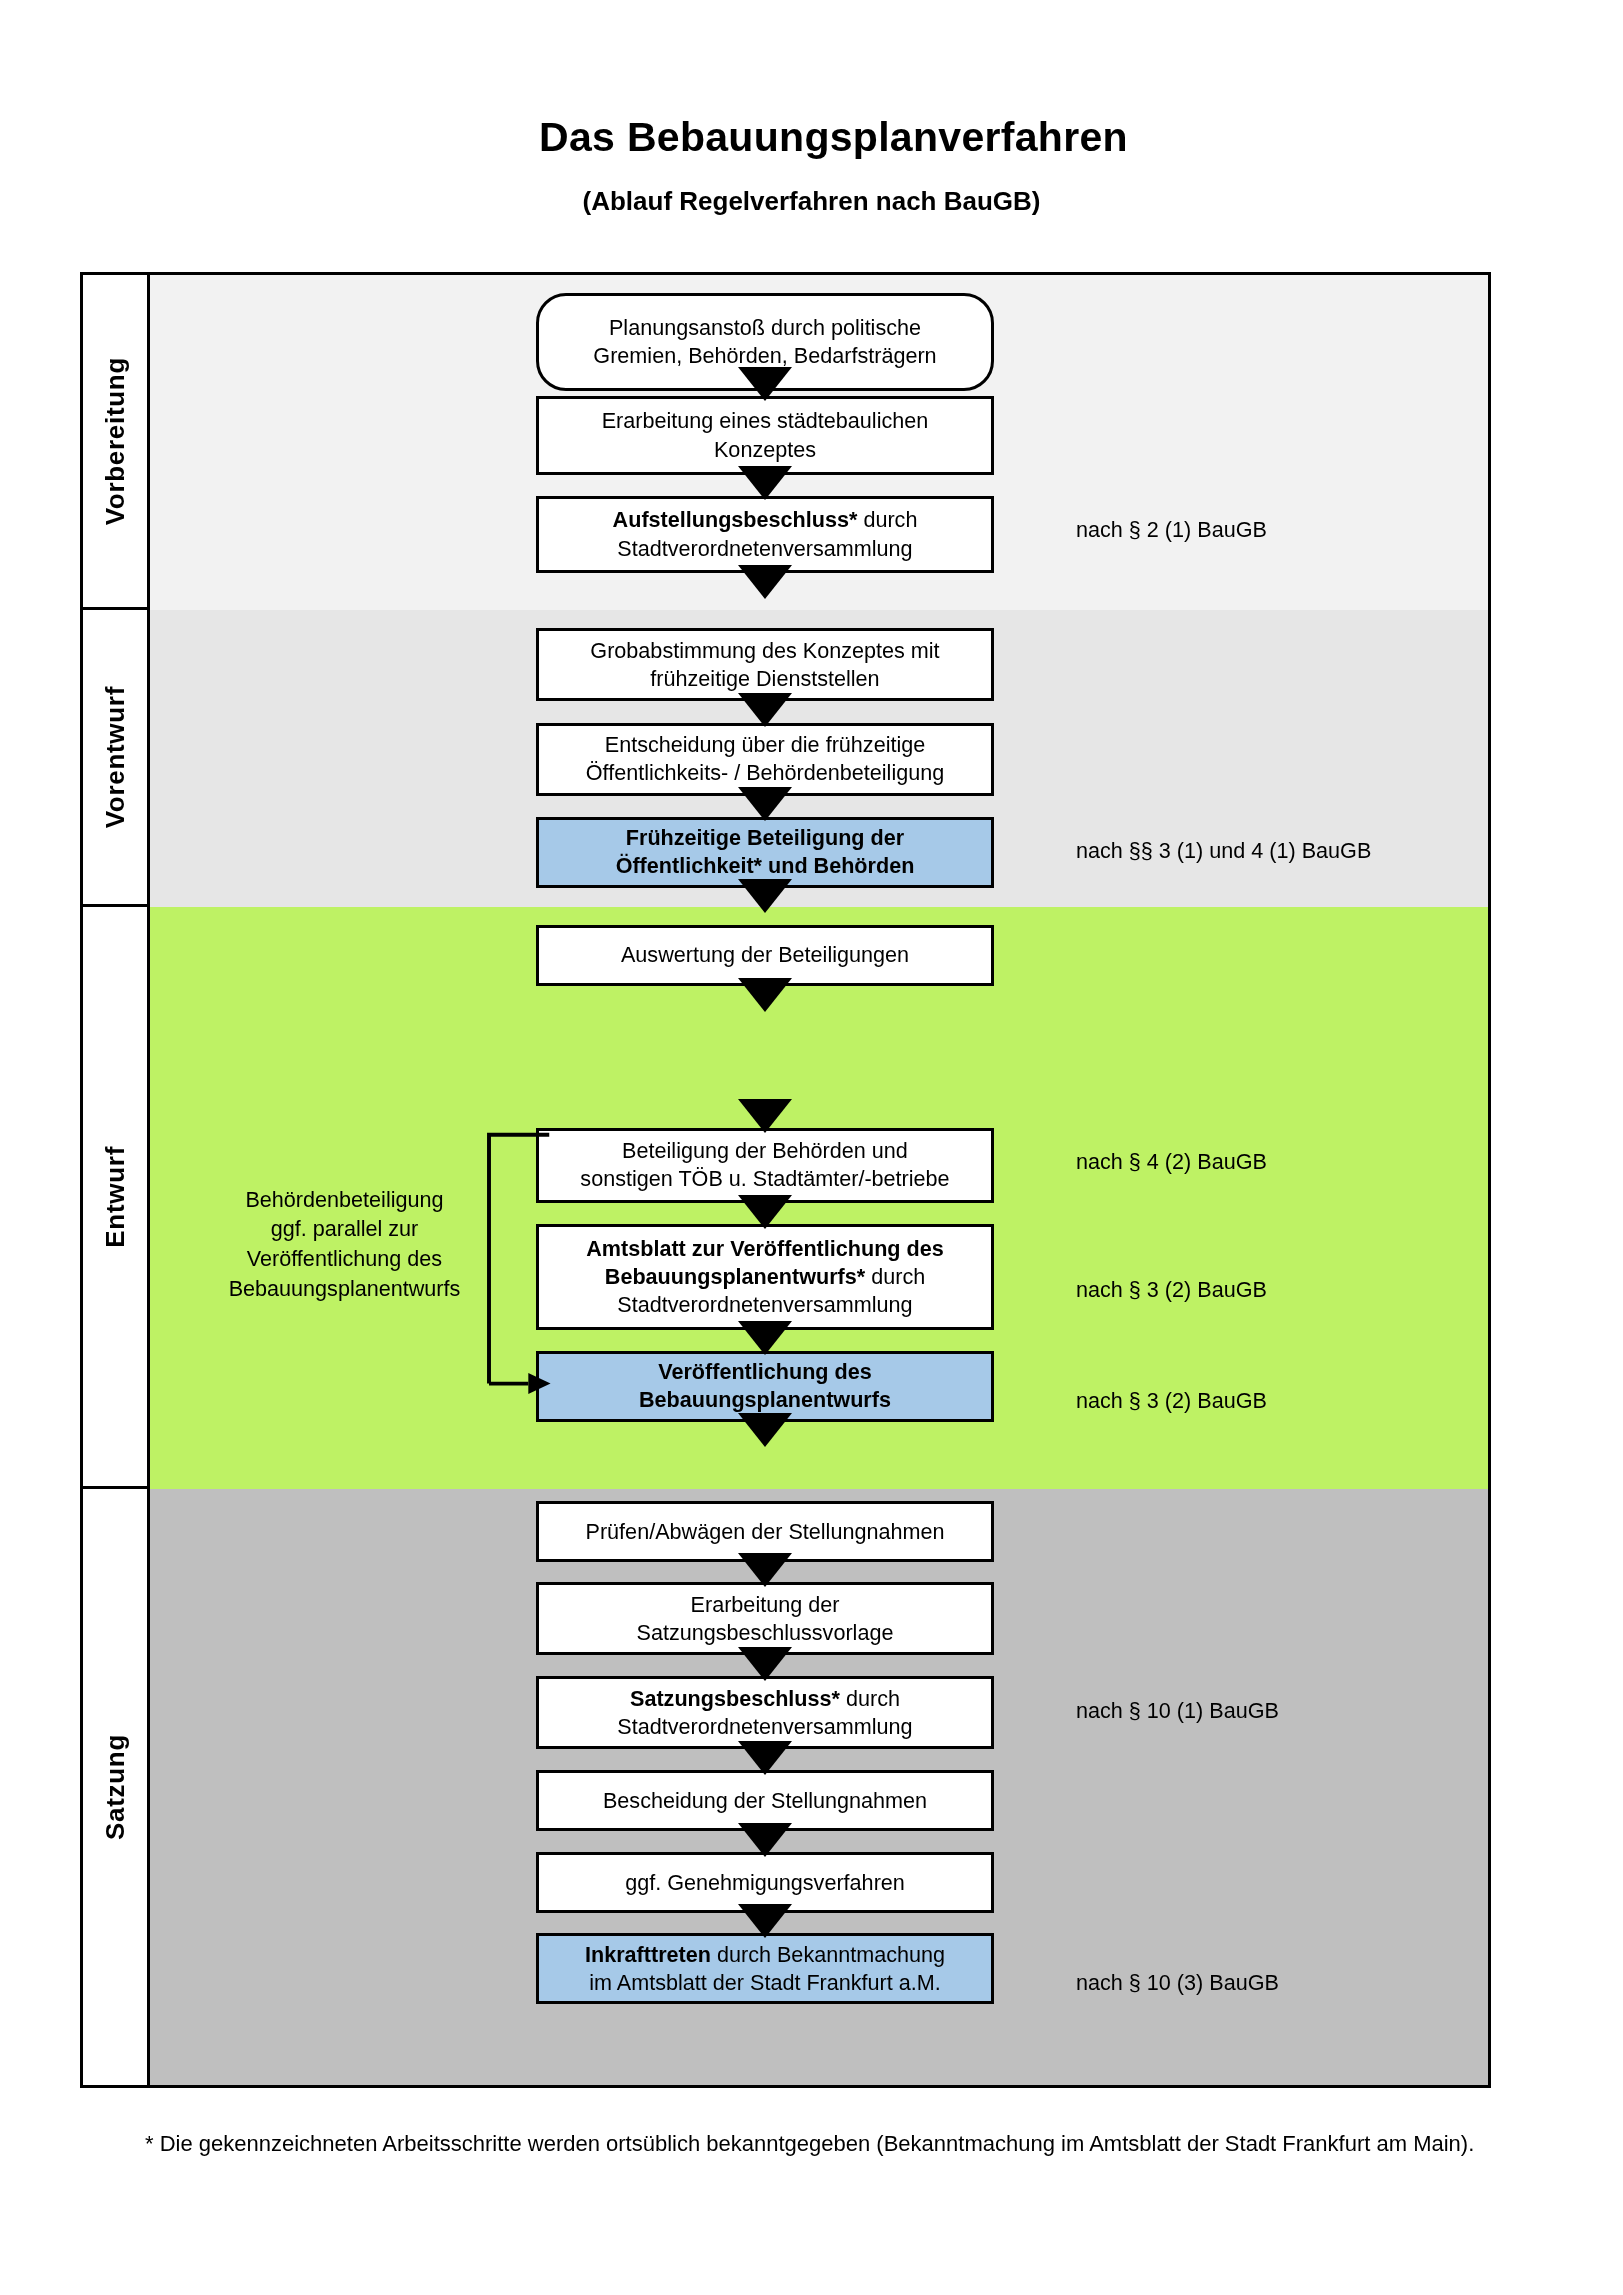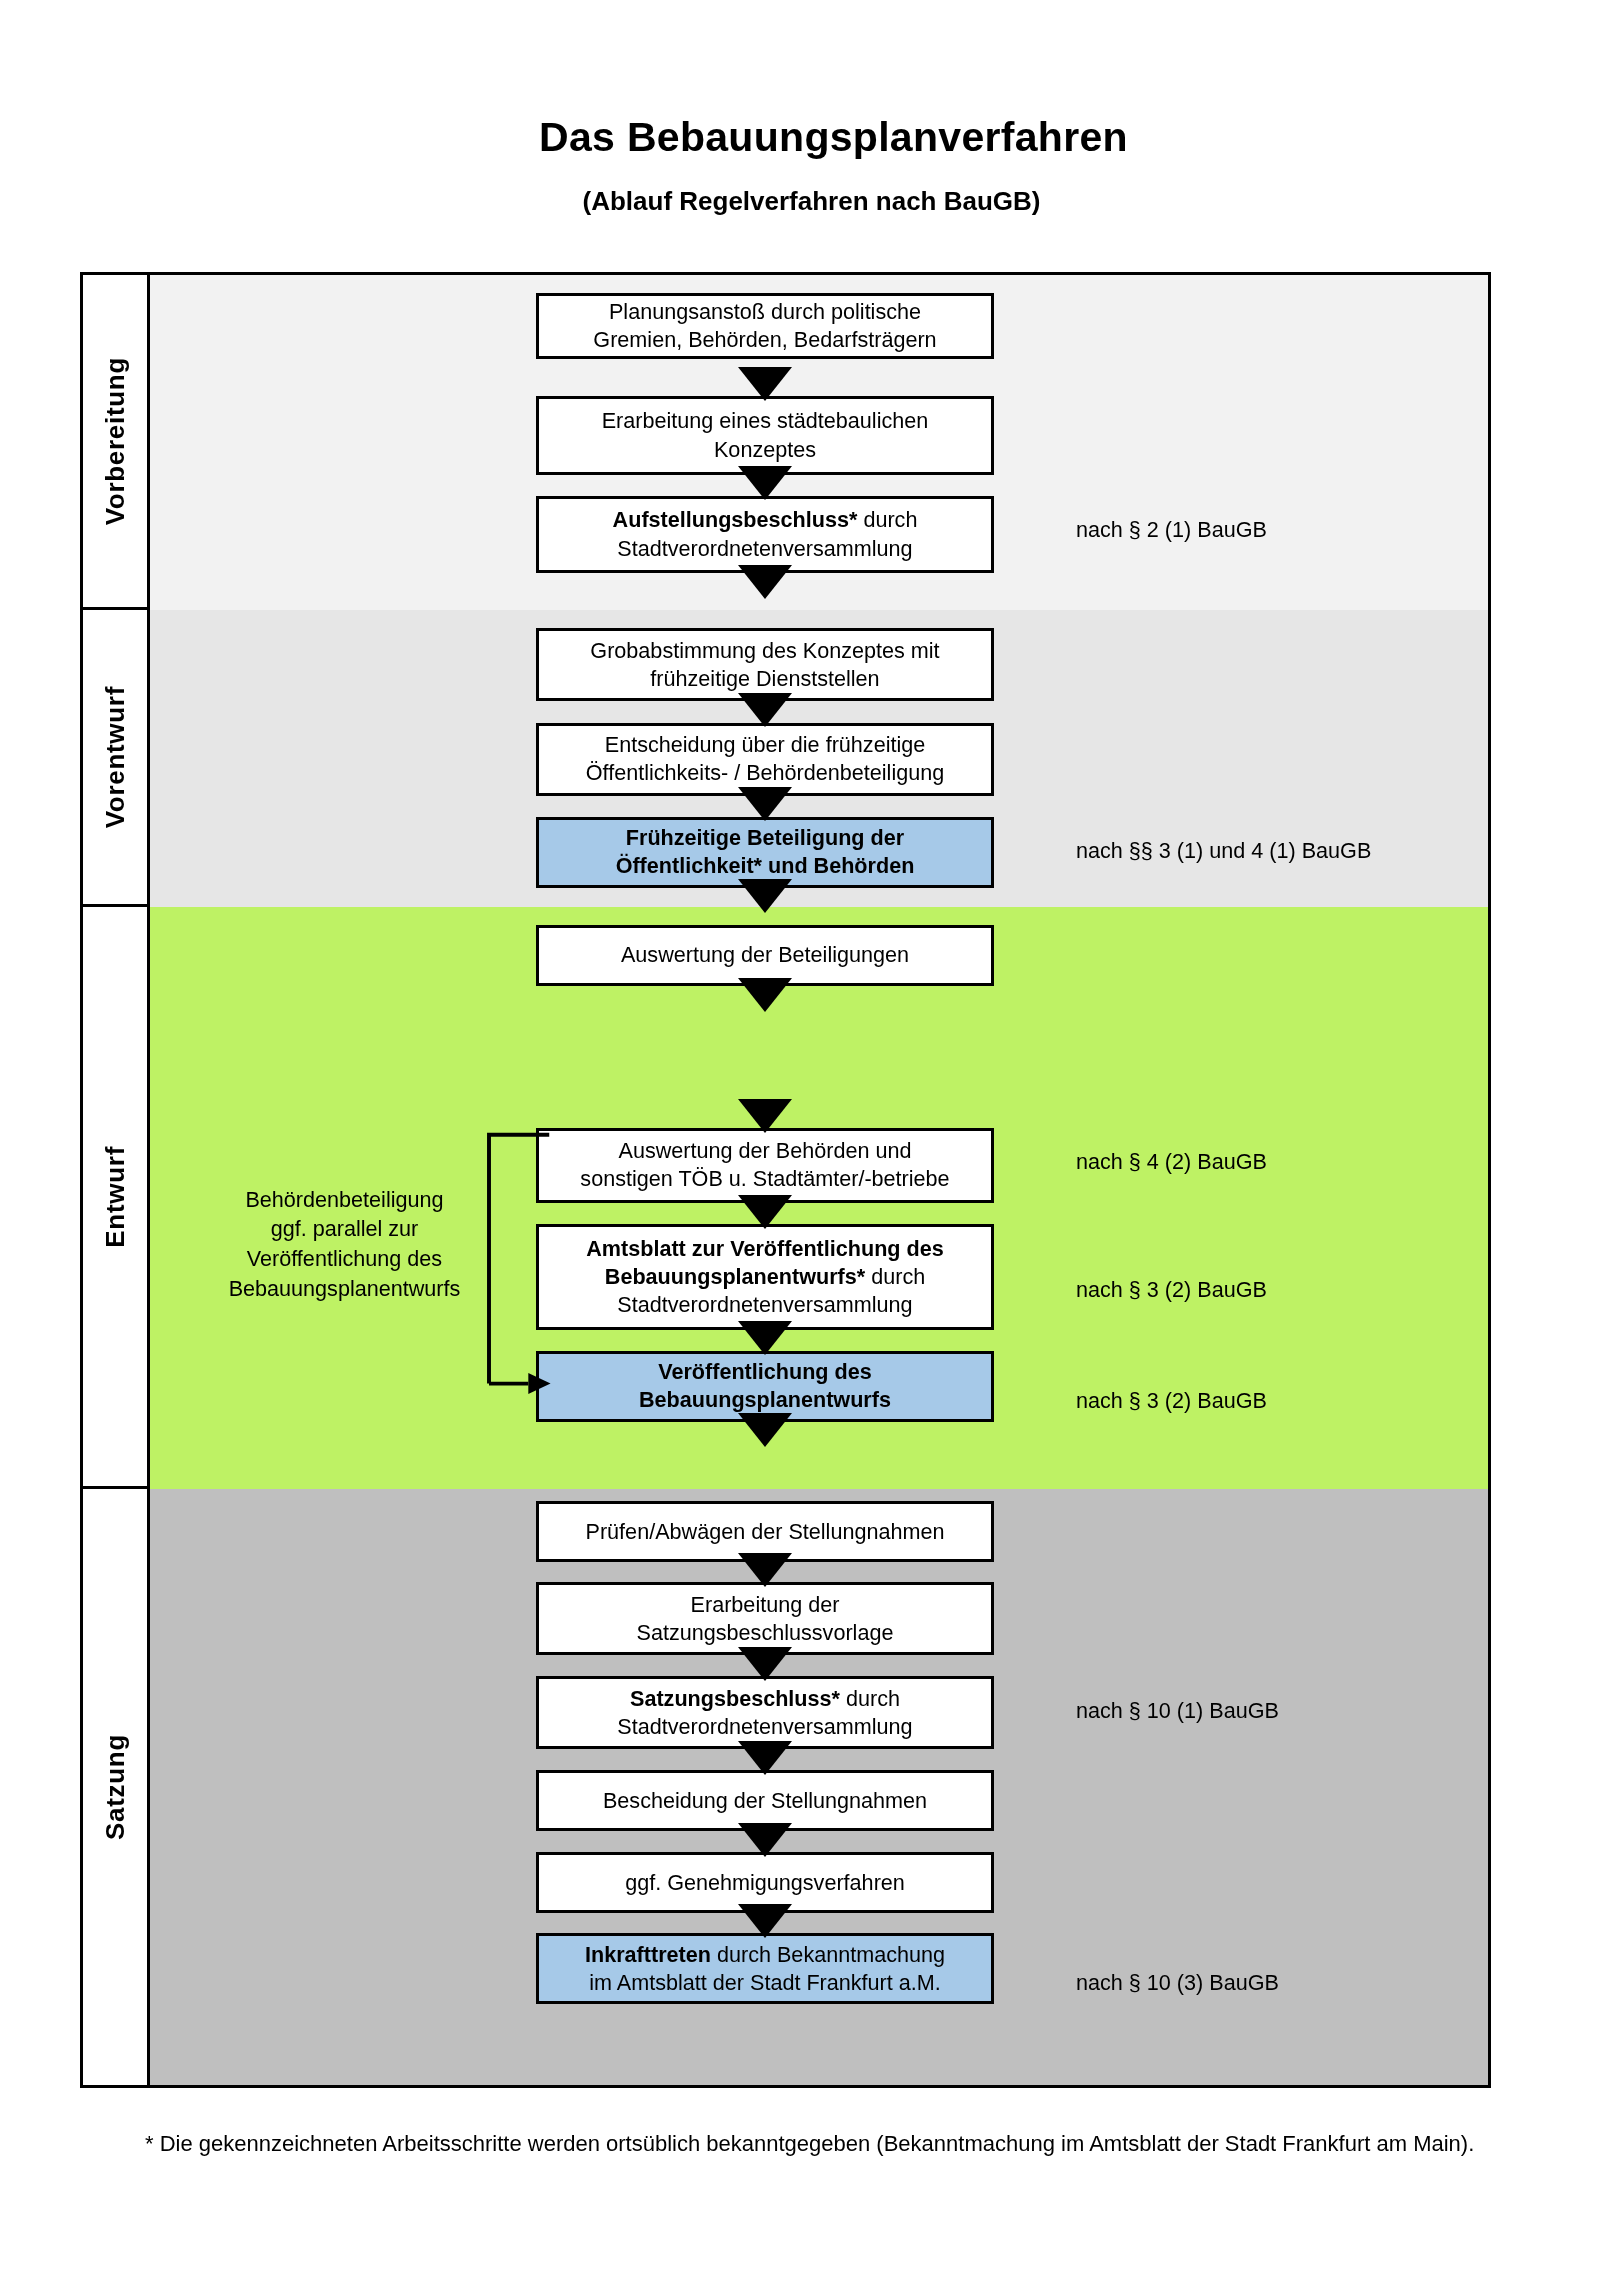--- a/index.html
+++ b/index.html
@@ -175,21 +175,21 @@
       <span class="phase-label">Entwurf</span>
     </div>
     <div class="phase-cell" style="height:596px">
       <span class="phase-label">Satzung</span>
     </div>
   </div>
 
   <div id="stage-column">
 
     <div class="stage-band band-vorbereitung" style="height:335px">
-      <div class="flow-box" style="left:386px; top:18.3px; width:458px; height:66px;">
+      <div class="flow-box" style="left:386px; top:18.3px; width:458px; height:98px;border-radius:30px;">
         <span><span>Planungsanstoß durch politische</span><br><span>Gremien, Behörden, Bedarfsträgern</span></span>
       </div>
       <div class="flow-arrow" style="left:588px; top:92px;"></div>
 
       <div class="flow-box" style="left:386px; top:121px; width:458px; height:79px;">
         <span><span>Erarbeitung eines städtebaulichen</span><br><span>Konzeptes</span></span>
       </div>
       <div class="flow-arrow" style="left:588px; top:191px;"></div>
 
       <div class="flow-box" style="left:386px; top:221px; width:458px; height:77px;">
@@ -221,21 +221,21 @@
 
     <div class="stage-band band-entwurf" style="height:583px">
       <div class="flow-box" style="left:386px; top:18.3px; width:458px; height:61px;">
         <span><span>Auswertung der Beteiligungen</span></span>
       </div>
       <div class="flow-arrow" style="left:588px; top:71px;"></div>
 
       <div class="flow-arrow" style="left:588px; top:192px;"></div>
 
       <div class="flow-box" style="left:386px; top:221px; width:458px; height:75px;">
-        <span><span>Auswertung der Behörden und</span><br><span>sonstigen TÖB u. Stadtämter/-betriebe</span></span>
+        <span><span>Beteiligung der Behörden und</span><br><span>sonstigen TÖB u. Stadtämter/-betriebe</span></span>
       </div>
       <div class="flow-arrow" style="left:588px; top:288px;"></div>
 
       <div class="flow-box" style="left:386px; top:317px; width:458px; height:106px;">
         <span><b>Amtsblatt zur Veröffentlichung des</b><br><b>Bebauungsplanentwurfs*</b><span> durch</span><br><span>Stadtverordnetenversammlung</span></span>
       </div>
       <div class="flow-arrow" style="left:588px; top:414px;"></div>
 
       <div class="flow-box blue" style="left:386px; top:444px; width:458px; height:71px;">
         <span><b>Veröffentlichung des</b><br><b>Bebauungsplanentwurfs</b></span>

